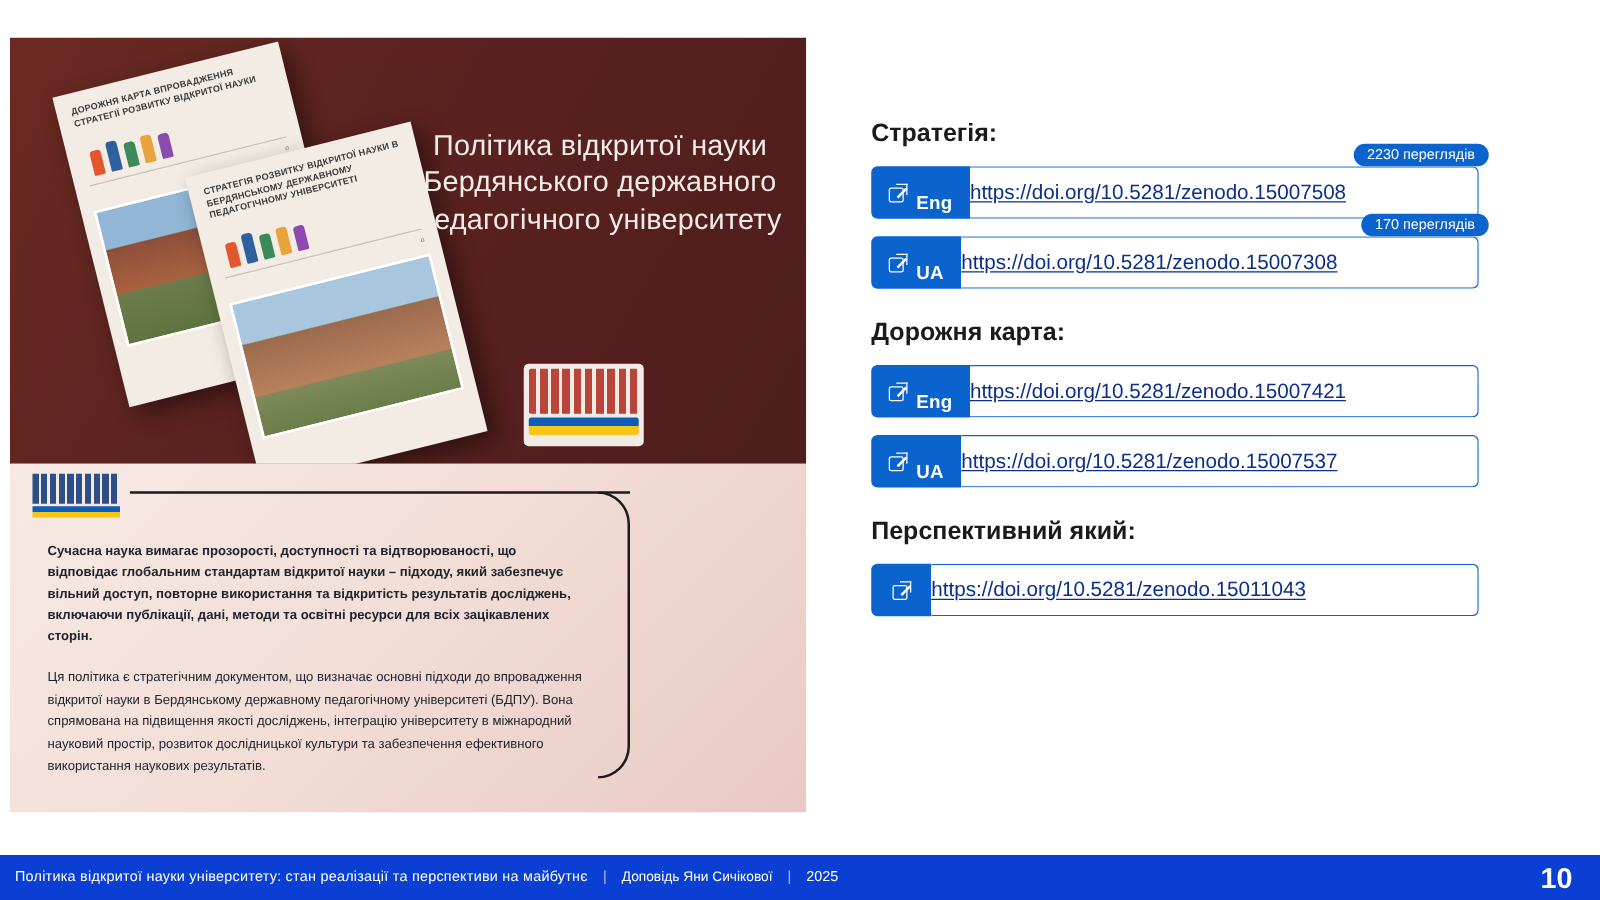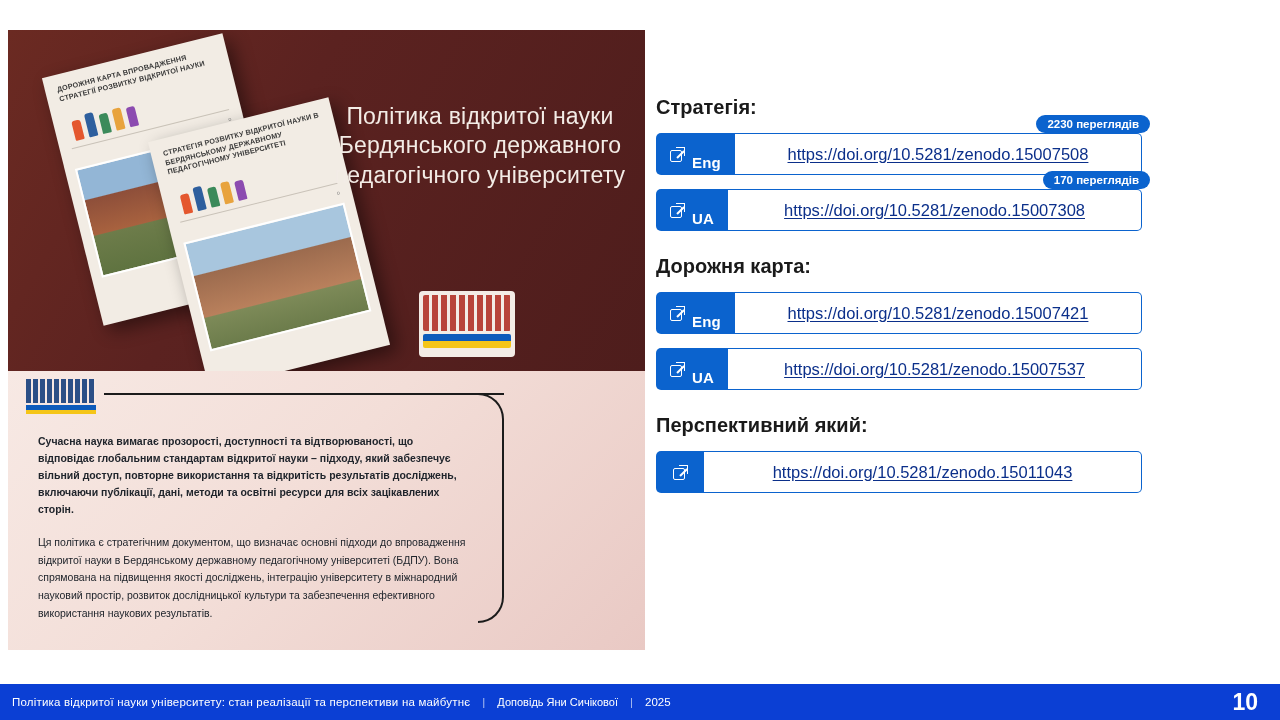--- a/index.html
+++ b/index.html
@@ -178,21 +178,21 @@
   .body-text p.reg {
     font-size: 10.5px;
     font-weight: 400;
     line-height: 1.68;
     margin: 0;
   }
 
   
   .right-panel {
     position: absolute;
-    left: 656px;
+    left: 697px;
     top: 96px;
     width: 510px;
   }
   .section { margin-bottom: 6px; }
   .section-title {
     font-size: 20px;
     font-weight: 700;
     color: #1a1a1a;
     margin: 0 0 14px 0;
   }
@@ -259,36 +259,35 @@
     background: #0b63ce;
   }
   .url-box {
     flex: 1;
     display: flex;
     align-items: center;
     border: 1.6px solid #0b63ce;
     border-left: none;
     border-radius: 0 5px 5px 0;
     background: #fff;
-    justify-content: center;
   }
   .url-box a {
     color: #0b2f8a;
     font-size: 16.5px;
     text-decoration: underline;
     text-underline-offset: 2px;
   }
   .views-badge {
     position: absolute;
     right: -8px;
     top: -18px;
     background: #0b63ce;
     color: #fff;
     font-size: 11.5px;
-    font-weight: 700;
+    font-weight: 400;
     padding: 3px 11px;
     border-radius: 11px;
     white-space: nowrap;
   }
   .row-solo .url-box {
     border-left: none;
   }
 
   
   .footer {

